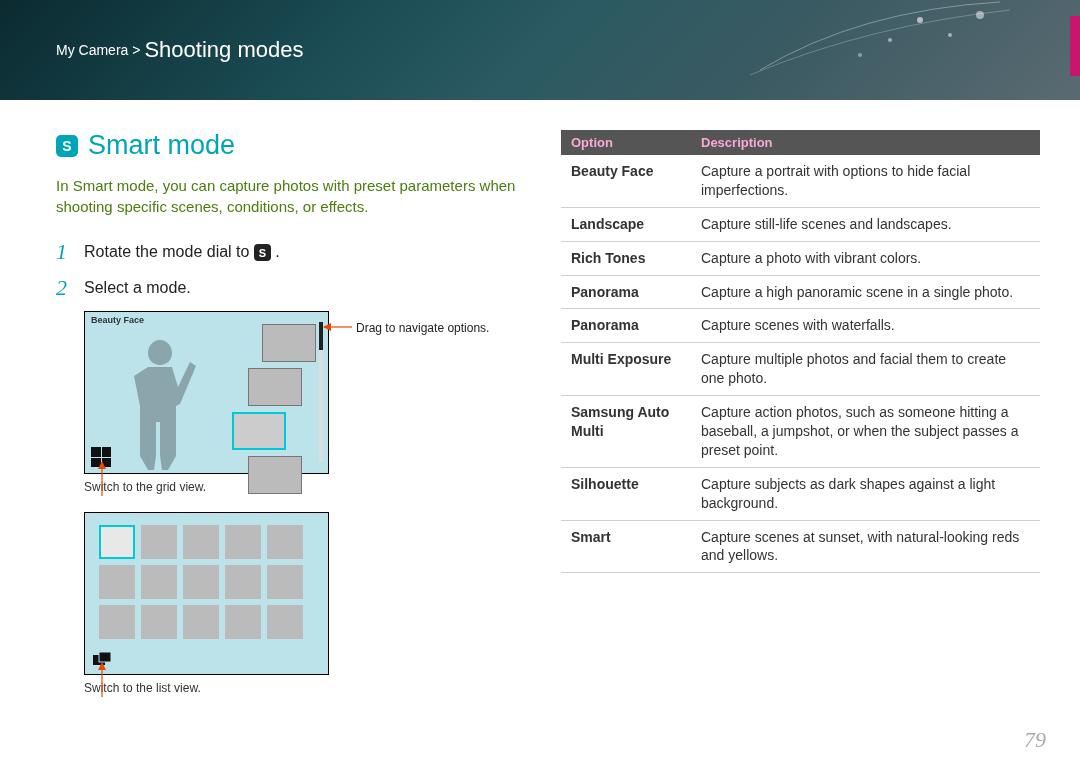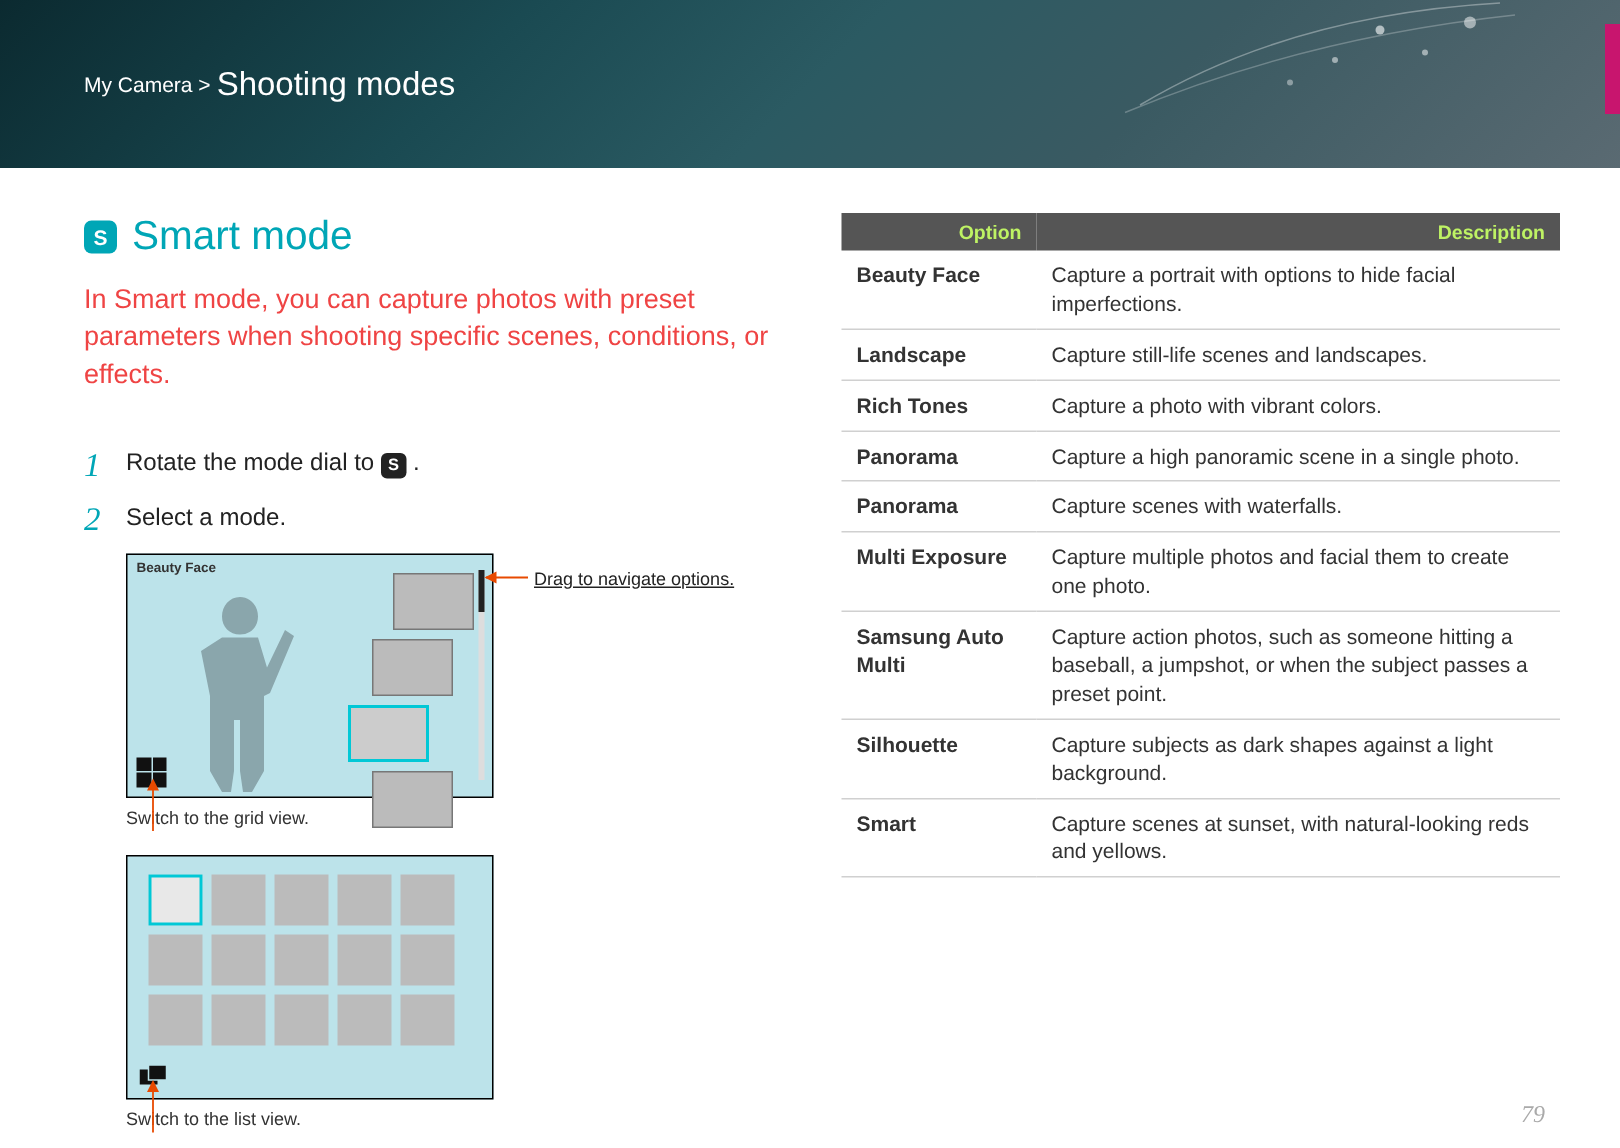--- a/index.html
+++ b/index.html
@@ -7,21 +7,21 @@
     width: 1080px;
     height: 765px;
     font-family: "Myriad Pro", "Segoe UI", Arial, sans-serif;
     background: #fff;
     position: relative;
     overflow: hidden;
     color: #333;
   }
   .banner {
     position: relative;
-    height: 112px;
+    height: 100px;
     background: linear-gradient(135deg, #0b2a30 0%, #1a4a52 30%, #2b5a62 50%, #3a5a62 70%, #5a6a72 100%);
     padding-left: 56px;
     display: flex;
     align-items: center;
     overflow: hidden;
   }
   .banner .breadcrumb {
     color: #fff;
     font-size: 14px;
     font-weight: 300;
@@ -74,24 +74,24 @@
     font-weight: bold;
     display: inline-flex;
     align-items: center;
     justify-content: center;
   }
   .s-icon.small {
     width: 17px; height: 17px; font-size: 11px;
     background:#222; border-radius:4px;
   }
   .intro {
-    font-size: 18px;
+    font-size: 15px;
     line-height: 1.4;
-    color: #ef4444;
-    margin-bottom: 34px;
+    color: #4d7c0f;
+    margin-bottom: 22px;
   }
   .step {
     display: flex;
     align-items: center;
     gap: 10px;
     font-size: 16px;
     margin: 8px 0 10px 0;
     color: #222;
   }
   .step-num {
@@ -156,31 +156,31 @@
   .gcell { background:#bbb; }
   .gcell.sel { border:2px solid #00c8d6; background:#e8e8e8;}
   .overlap-btn {
     position:absolute; left:8px; bottom:6px; width:20px; height:16px;
   }
   
   table {
     width:100%; border-collapse:collapse; font-size:14px;
   }
   thead th {
-    background:#555; color:#bef264; font-weight:bold; text-align:right;
+    background:#555; color:#f9a8d4; font-weight:bold; text-align:left;
     padding:5px 10px; font-size:13px;
   }
   thead th:first-child { width:130px; }
   tbody td {
     padding:7px 10px; border-bottom:1px solid #d0d0d0; vertical-align:top;
     line-height:1.35;
   }
   tbody td.opt { font-weight:bold; }
   .page-num {
-    position:absolute; right:50px; bottom:12px; font-size:16px;
+    position:absolute; right:34px; bottom:12px; font-size:22px;
     font-style:italic; color:#aaa; font-family:Georgia,serif;text-align:right;
   }
 </style>
 </head>
 <body>
 
 <div class="banner">
   <span class="breadcrumb">My Camera &gt;</span>
   <span class="modes">Shooting modes</span>
   <svg class="sparkles" viewBox="0 0 300 88">
@@ -240,21 +240,21 @@
             <span></span>
             <span></span>
         </div>
       </div>
       <svg style="position:absolute; left:0; top:0; width:440px; height:210px; pointer-events:none;">
         <line class="c-line" x1="240" y1="16" x2="268" y2="16"></line>
         <polygon points="239,16 247,12 247,20" fill="#e84a00"></polygon>
         <line class="c-line" x1="18" y1="155" x2="18" y2="185"></line>
         <polygon points="18,150 14,158 22,158" fill="#e84a00"></polygon>
       </svg>
-      <div class="callout" style="left:272px; top:10px;text-decoration:underline;">Drag to navigate options.</div>
+      <div class="callout" style="left:272px; top:10px;">Drag to navigate options.</div>
     </div>
     <div class="caption">Switch to the grid view.</div>
 
     <div class="fig">
       <div class="fig2-screen">
         <div class="grid3">
           <div class="gcell sel"></div>
           <div class="gcell"></div>
           <div class="gcell"></div>
           <div class="gcell"></div>

